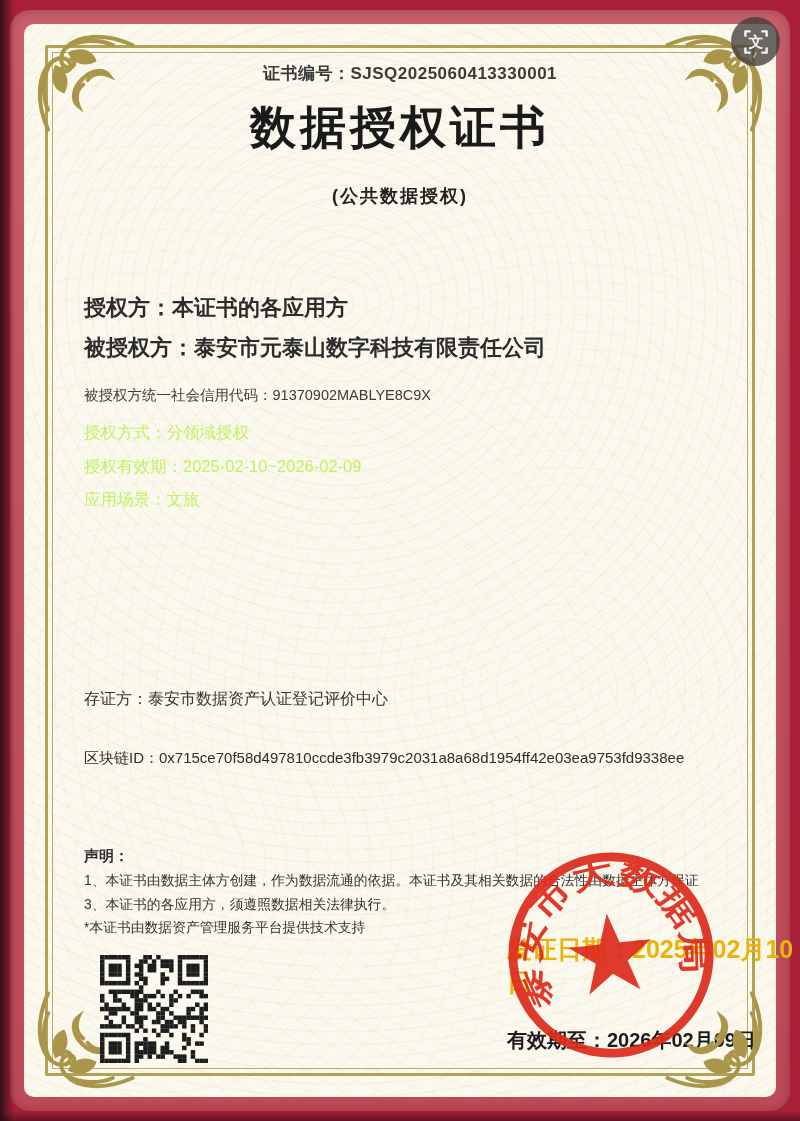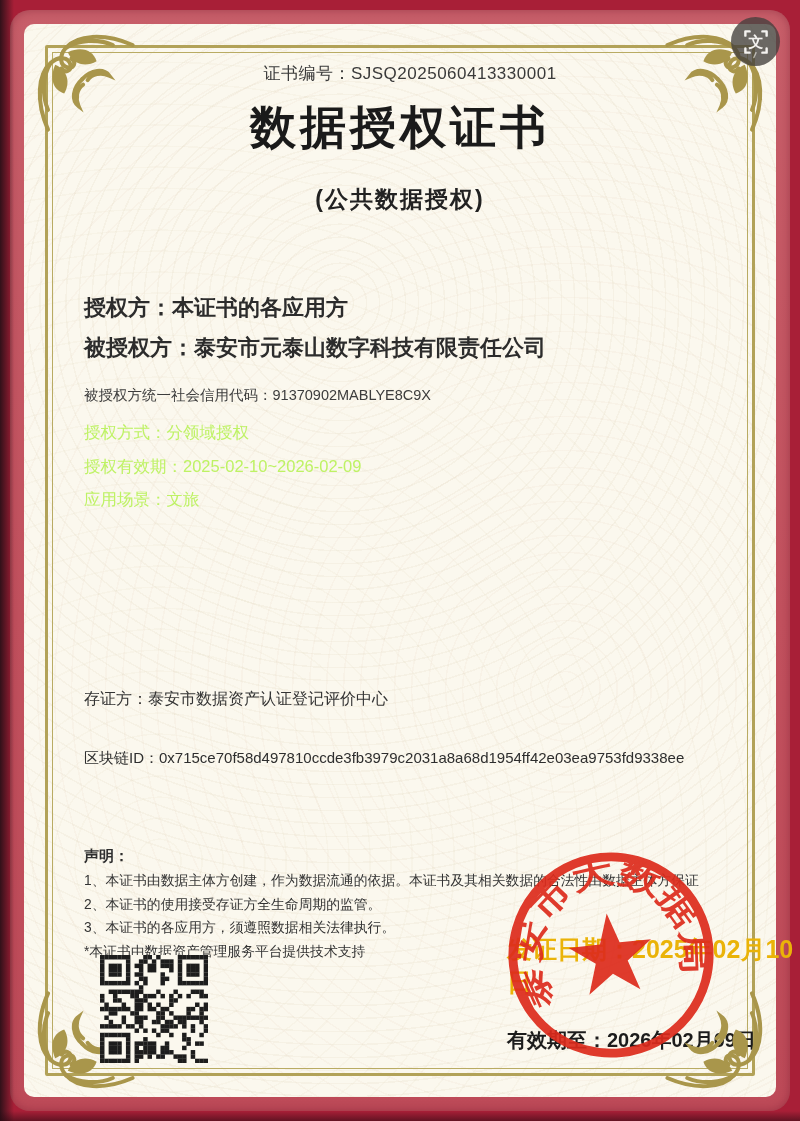--- a/index.html
+++ b/index.html
@@ -24,23 +24,23 @@
   .frame-outer{position:absolute;inset:45px;border:3px solid #b2a258;border-radius:2px;}
   .frame-inner{position:absolute;inset:52px;border:1px solid #b9ab63;}
   .corner{position:absolute;width:108px;height:108px;z-index:2;}
   .corner.tl{left:30px;top:27px;}
   .corner.tr{right:30px;top:27px;transform:scaleX(-1);}
   .corner.bl{left:30px;bottom:25px;transform:scaleY(-1);}
   .corner.br{right:30px;bottom:25px;transform:scale(-1,-1);}
 
   .abs{position:absolute;}
   .center{left:0;right:0;text-align:center;}
-  .cert-no{top:62px;font-size:17px;font-weight:400;color:#3a3a3a;letter-spacing:.5px;padding-left:20px;}
+  .cert-no{top:62px;font-size:17px;font-weight:700;color:#3a3a3a;letter-spacing:.5px;padding-left:20px;}
   .title{top:97px;font-size:46px;font-weight:800;color:#1a1a1a;letter-spacing:4px;}
-  .subtitle{top:184px;font-size:23px;font-weight:600;color:#222;letter-spacing:2px;}
+  .subtitle{top:184px;font-size:18px;font-weight:600;color:#222;letter-spacing:2px;}
   .l{left:84px;color:#2c2c2c;white-space:nowrap;}
   .party1{top:293px;font-size:22px;font-weight:700;}
   .party2{top:333px;font-size:22px;font-weight:700;}
   .credit{top:386px;font-size:14.5px;font-weight:500;color:#3c3c3c;}
   .details{top:416px;font-size:16.5px;font-weight:500;line-height:33.5px;color:#bef264;}
   .custodian{top:689px;font-size:16px;font-weight:500;color:#333;}
   .blockchain{top:749px;font-size:15px;font-weight:500;color:#2e2e2e;}
   .stmt-h{top:847px;font-size:15px;font-weight:700;color:#2e2e2e;}
   .stmt{top:869px;font-size:13.8px;font-weight:400;line-height:23.6px;color:#333;width:680px;z-index:1;}
   .date1{left:507px;top:933px;font-size:25px;font-weight:700;color:#eab308;z-index:1;}
@@ -106,21 +106,20 @@
     <div>授权有效期：2025-02-10~2026-02-09</div>
     <div>应用场景：文旅</div>
   </div>
 
   <div class="abs l custodian">存证方：泰安市数据资产认证登记评价中心</div>
   <div class="abs l blockchain">区块链ID：0x715ce70f58d497810ccde3fb3979c2031a8a68d1954ff42e03ea9753fd9338ee</div>
 
   <div class="abs l stmt-h">声明：</div>
   <div class="abs l stmt">
     <div>1、本证书由数据主体方创建，作为数据流通的依据。本证书及其相关数据的合法性由数据主体方保证</div>
-    <div>2、本证书的使用接受存证方全生命周期的监管。</div>
     <div>3、本证书的各应用方，须遵照数据相关法律执行。</div>
     <div>*本证书由数据资产管理服务平台提供技术支持</div>
   </div>
 
   <svg id="qr" class="abs qr" viewBox="0 0 107.5 107.5">
       <rect x="0" y="0" width="107.5" height="107.5" fill="#fbf8ee"></rect>
       <g fill="#1d1d1d">
         <rect x="0.00" y="0.00" width="4.45" height="4.45"></rect>
         <rect x="4.30" y="0.00" width="4.45" height="4.45"></rect>
         <rect x="8.60" y="0.00" width="4.45" height="4.45"></rect>

